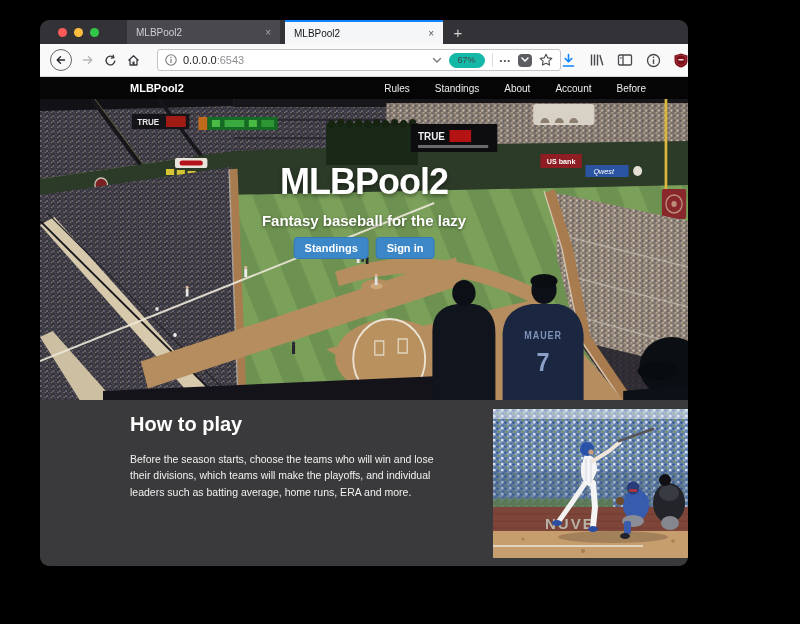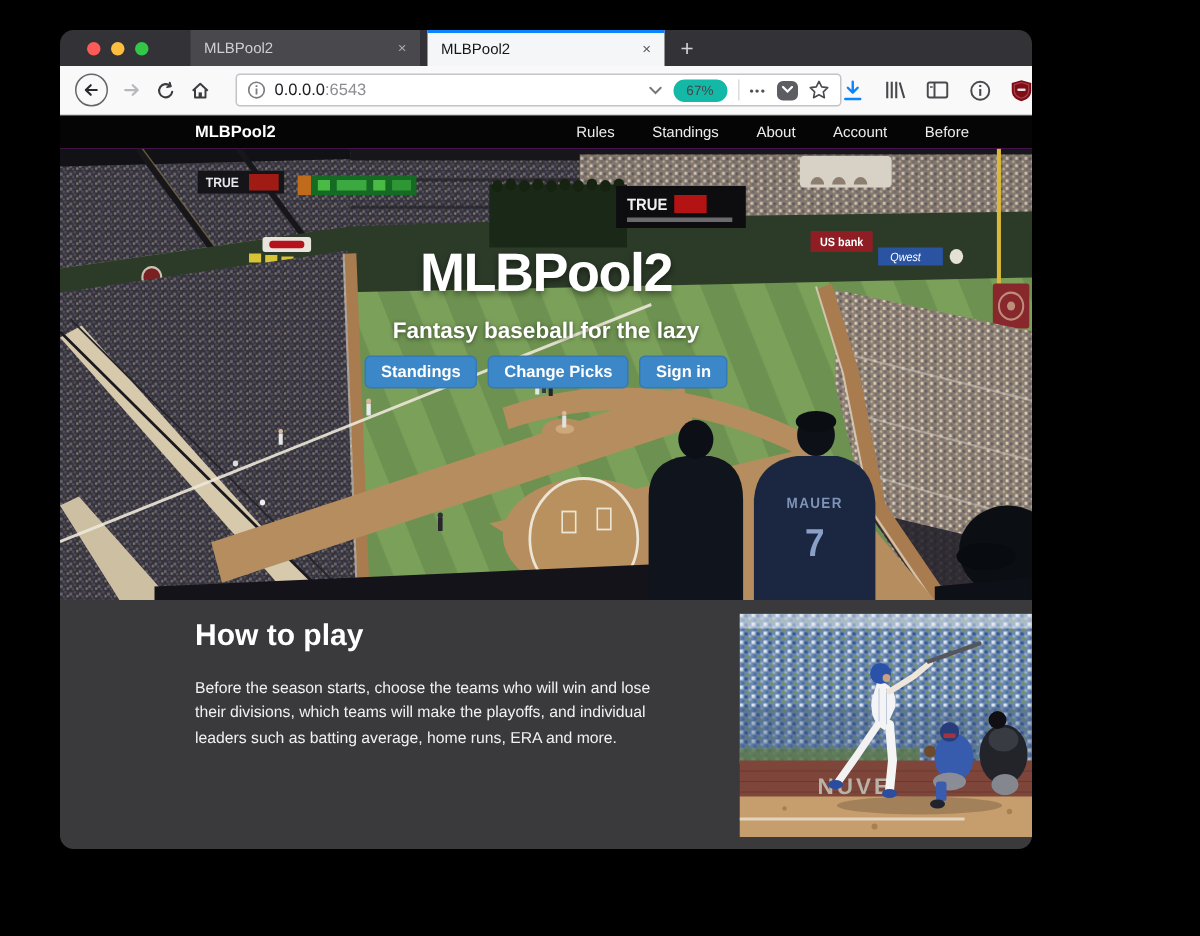--- a/index.html
+++ b/index.html
@@ -353,21 +353,20 @@
         <ellipse cx="702" cy="268" rx="36" ry="30" fill="#0b0e13"></ellipse>
         <ellipse cx="686" cy="272" rx="22" ry="9" fill="#080b0f"></ellipse>
         <polygon points="648,292 720,286 720,301 648,301" fill="#0d1016"></polygon>
       </g>
     </svg>
 
     <div class="hero-title">MLBPool2</div>
     <div class="hero-sub">Fantasy baseball for the lazy</div>
     <div class="hero-btns">
       <button>Standings</button>
-      <button>Change Picks</button>
       <button>Sign in</button>
     </div>
   </div>
 
   <div class="howto">
     <div class="howto-text">
       <h2>How to play</h2>
       <p>Before the season starts, choose the teams who will win and lose their divisions, which teams will make the playoffs, and individual leaders such as batting average, home runs, ERA and more.</p>
     </div>
     <div class="howto-photo">

